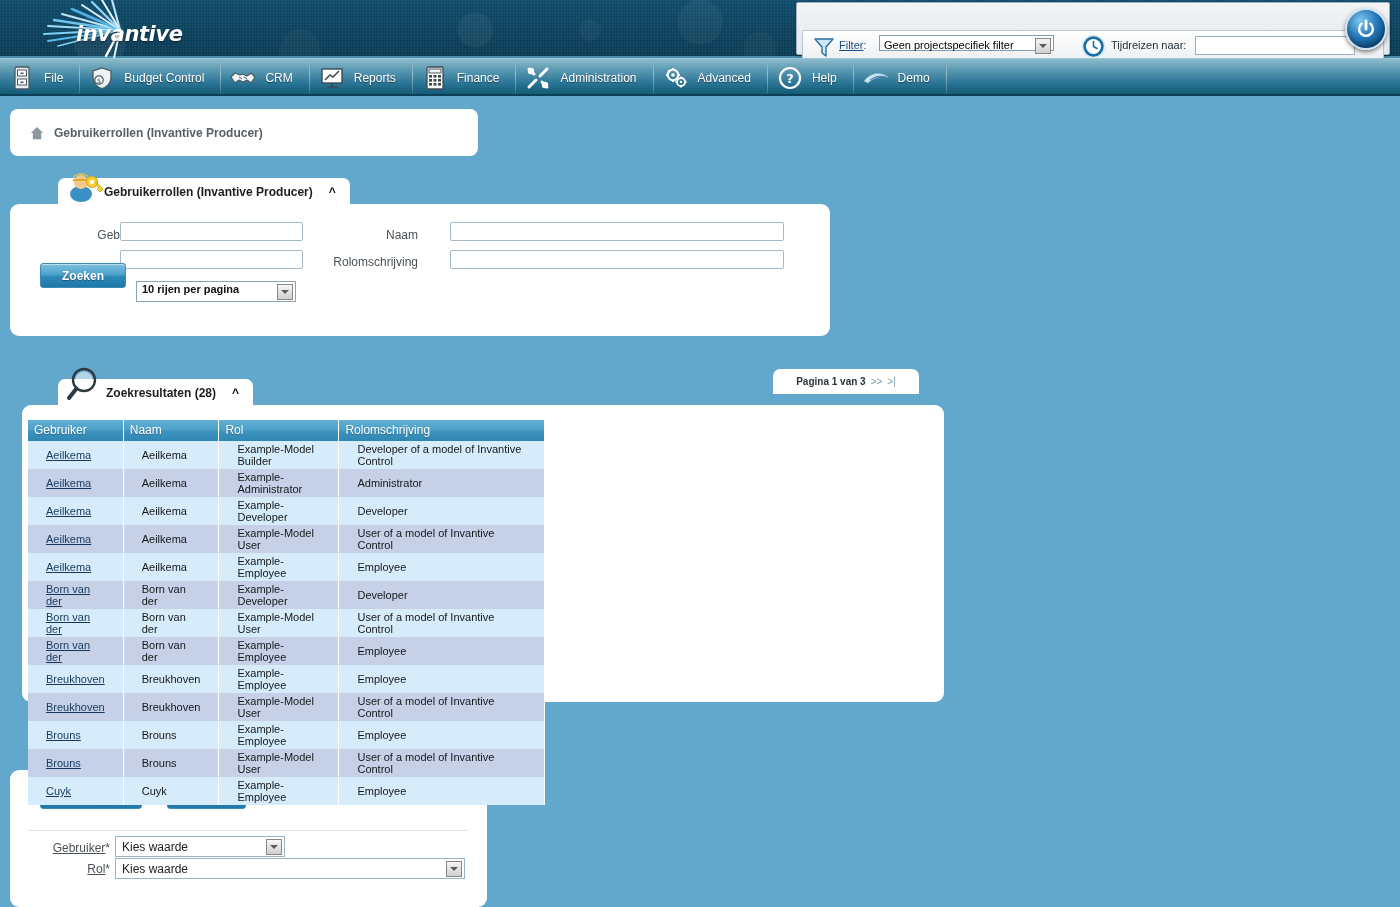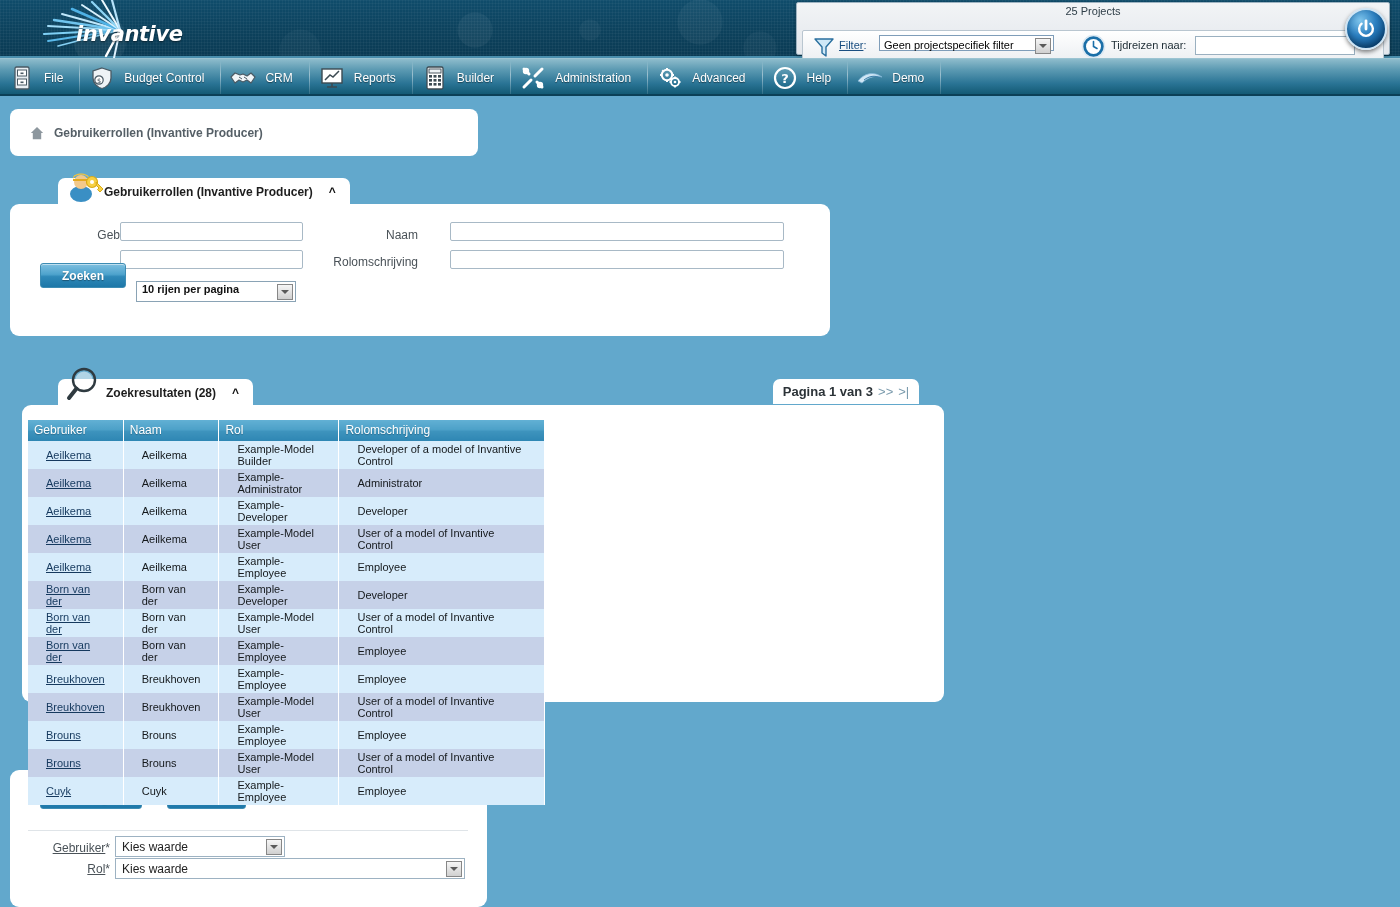--- a/index.html
+++ b/index.html
@@ -166,24 +166,24 @@
   }
   .rowsel {
     position: absolute; background: #ffffff; border: 1px solid #8aa3b5;
     height: 21px; font-size: 11px; font-weight: bold; color: #111;
     padding: 1px 0 0 5px;
   }
 
   
   .resultspanel { left: 22px; top: 405px; width: 922px; height: 297px; }
   .pager-tab {
-    position: absolute; left: 773px; top: 379px; height: 25px; width: 146px;
+    position: absolute; left: 773px; top: 369px; height: 25px; width: 146px;
     background: #ffffff; border-radius: 7px 7px 0 0;
     display: flex; align-items: center; justify-content: center; z-index: 4;
-    font-size: 13px;
+    font-size: 10px;
   }
   .pager-main { color: #2c3338; font-weight: bold; }
   .pager-link { color: #7a9aac; margin-left: 5px; }
 
   table.grid { position: absolute; left: 28px; top: 420px; border-collapse: collapse; z-index: 5; }
   table.grid th {
     background: linear-gradient(180deg,#62b0d4 0%,#4da1c8 45%,#3d93bd 55%,#2e86b3 100%);
     color: #ffffff; font-size: 12px; font-weight: normal;
     text-align: left; padding: 3px 6px 4px 6px; height: 19px;
     border-right: 1px solid #ffffff;
@@ -235,21 +235,20 @@
       <line x1="92" y1="30" x2="20" y2="41" stroke="#5ab9ea" stroke-width="1.8"></line>
       <line x1="92" y1="30" x2="30" y2="46" stroke="#86d0f3" stroke-width="1.6"></line>
       <line x1="92" y1="30" x2="78" y2="56" stroke="#ffffff" stroke-width="2.4"></line>
       <line x1="92" y1="30" x2="86" y2="58" stroke="#dff2fe" stroke-width="2"></line>
     </g>
   </svg>
   <div class="logo-text">invantive</div>
 </div>
 
 <div class="filterbar">
-  <div class="filterbar-title">25 Projects</div>
   <div class="filterbar-inner">
 
     <svg class="funnel-icon" width="22" height="22" viewBox="0 0 22 22">
       <path d="M2 3 L20 3 L13 11 L13 20 L9 17 L9 11 Z" fill="#cfe8f7" stroke="#2a6f9e" stroke-width="1.4" stroke-linejoin="round"></path>
     </svg>
 
     <div class="filter-label">
       <u>Filter</u><span>:</span>
     </div>
 
@@ -338,21 +337,21 @@
             <rect x="13" y="9" width="3" height="2.6"></rect>
           <rect x="4" y="13" width="3" height="2.6"></rect>
             <rect x="8.5" y="13" width="3" height="2.6"></rect>
             <rect x="13" y="13" width="3" height="2.6"></rect>
           <rect x="4" y="17" width="3" height="2.6"></rect>
             <rect x="8.5" y="17" width="3" height="2.6"></rect>
             <rect x="13" y="17" width="3" height="2.6"></rect>
         </g>
       </svg>
     </span>
-    <span class="mi-label">Builder</span>
+    <span class="mi-label">Finance</span>
   </div>
   <div class="menu-sep"></div>
 
   <div class="menu-item">
     <span class="mi-icon">
       <svg width="24" height="24" viewBox="0 0 24 24">
         <path d="M3 3 L8 8 M16 16 L21 21" stroke="#ffffff" stroke-width="3" stroke-linecap="round"></path>
         <path d="M21 3 L14 10 M10 14 L3 21" stroke="#ffffff" stroke-width="3" stroke-linecap="round"></path>
         <circle cx="5" cy="5" r="2.2" fill="none" stroke="#ffffff" stroke-width="2"></circle>
         <circle cx="19" cy="19" r="2.2" fill="none" stroke="#ffffff" stroke-width="2"></circle>

